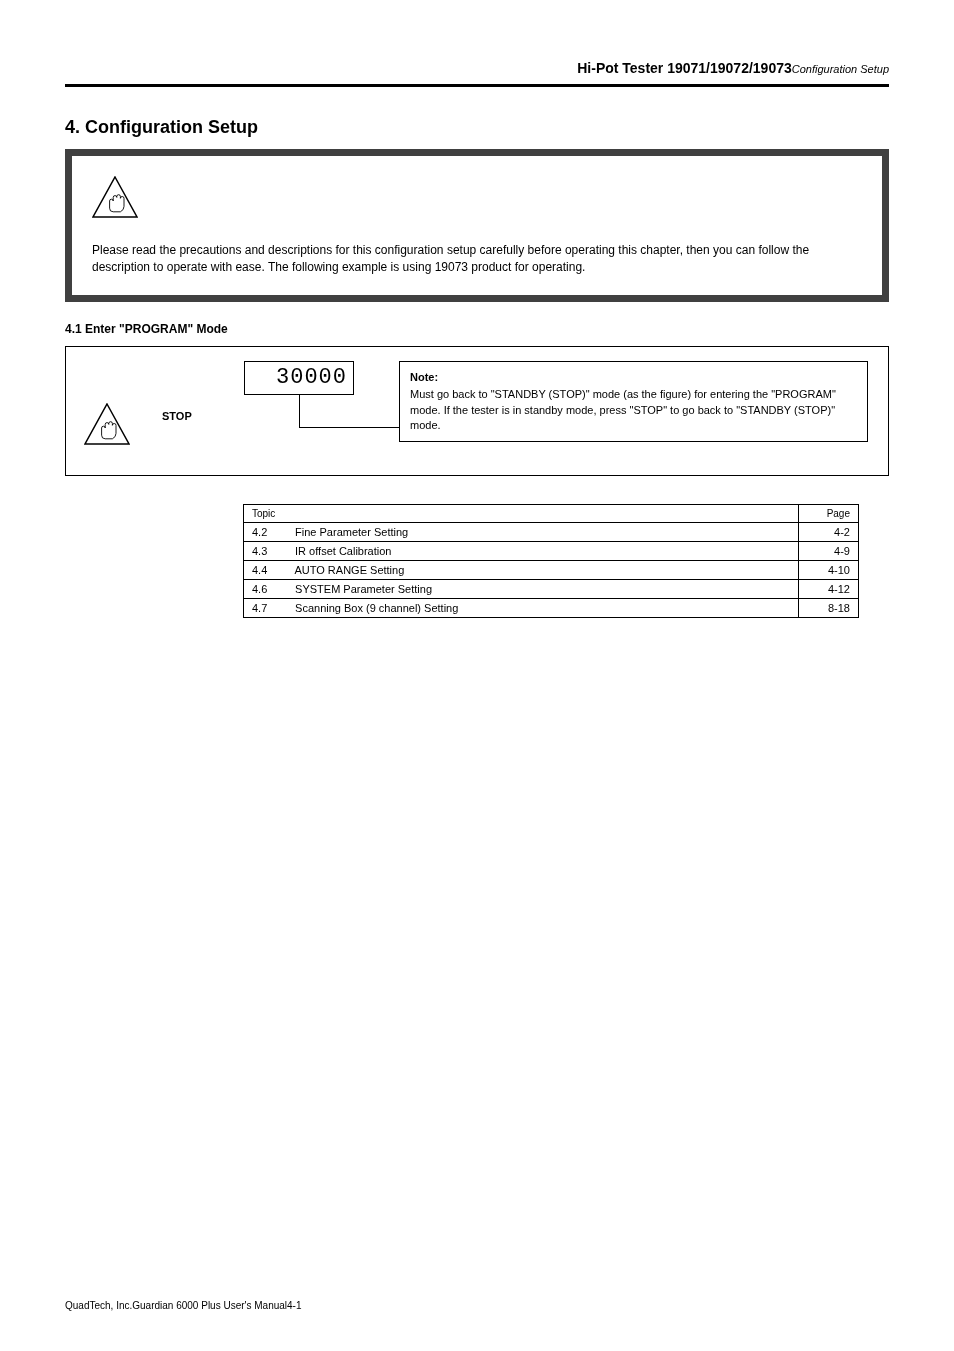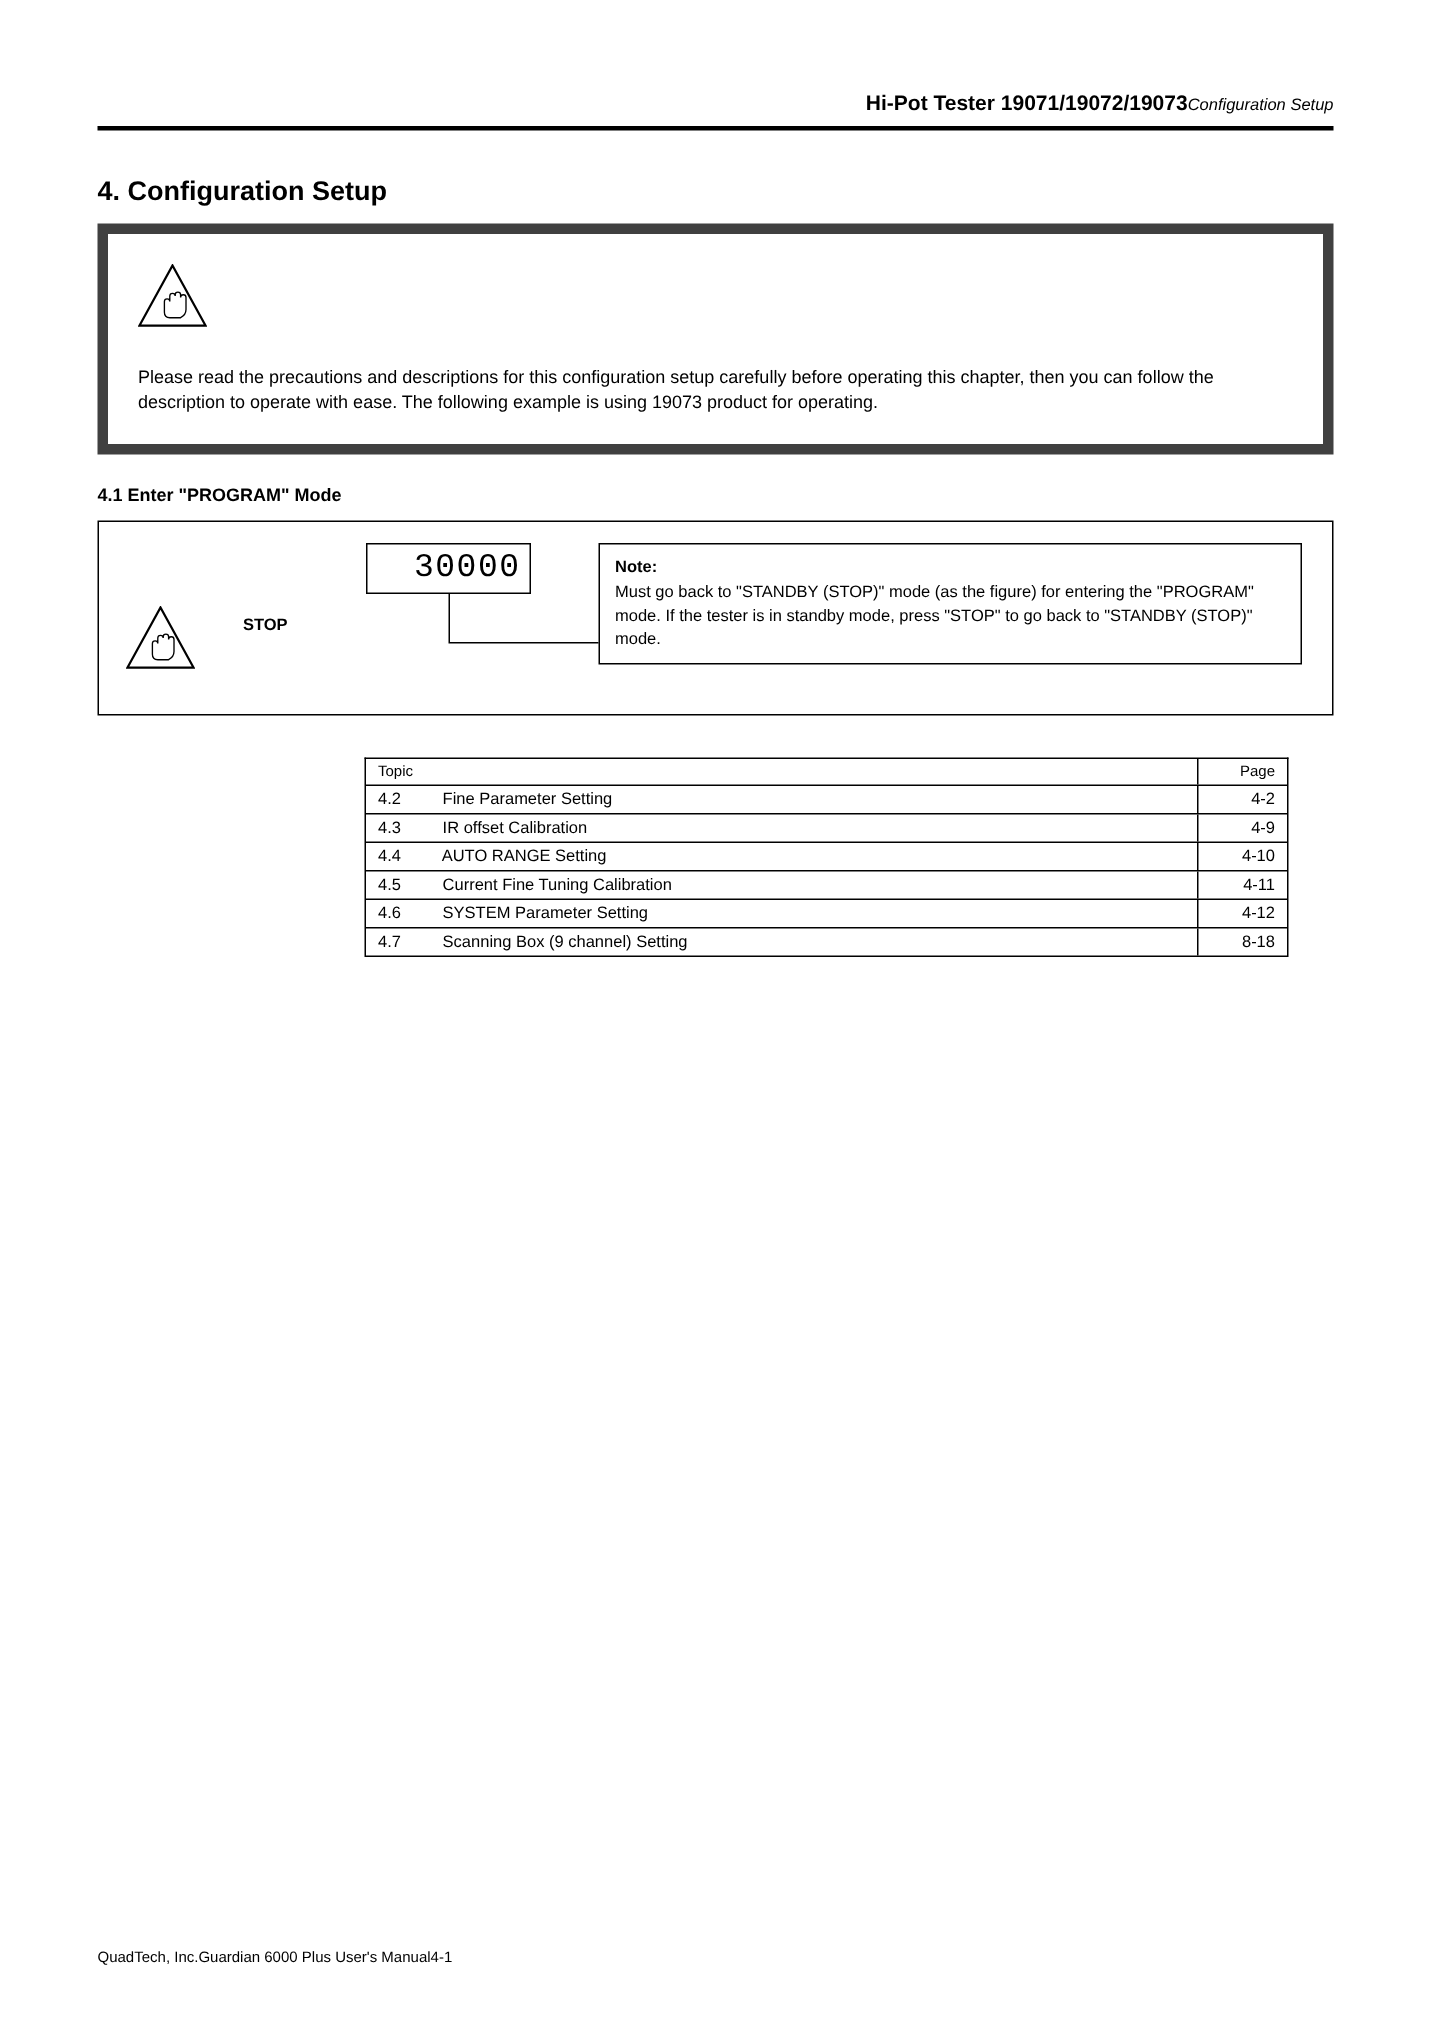--- a/index.html
+++ b/index.html
@@ -246,27 +246,20 @@
     </div>
     <div class="row">
       <div class="col-t">
         <span class="num">4.4</span>
         <span>AUTO RANGE Setting</span>
       </div>
       <div class="col-p">4-10</div>
     </div>
     <div class="row">
       <div class="col-t">
-        <span class="num">4.5</span>
-        <span>Current Fine Tuning Calibration</span>
-      </div>
-      <div class="col-p">4-11</div>
-    </div>
-    <div class="row">
-      <div class="col-t">
         <span class="num">4.6</span>
         <span>SYSTEM Parameter Setting</span>
       </div>
       <div class="col-p">4-12</div>
     </div>
     <div class="row">
       <div class="col-t">
         <span class="num">4.7</span>
         <span>Scanning Box (9 channel) Setting</span>
       </div>

